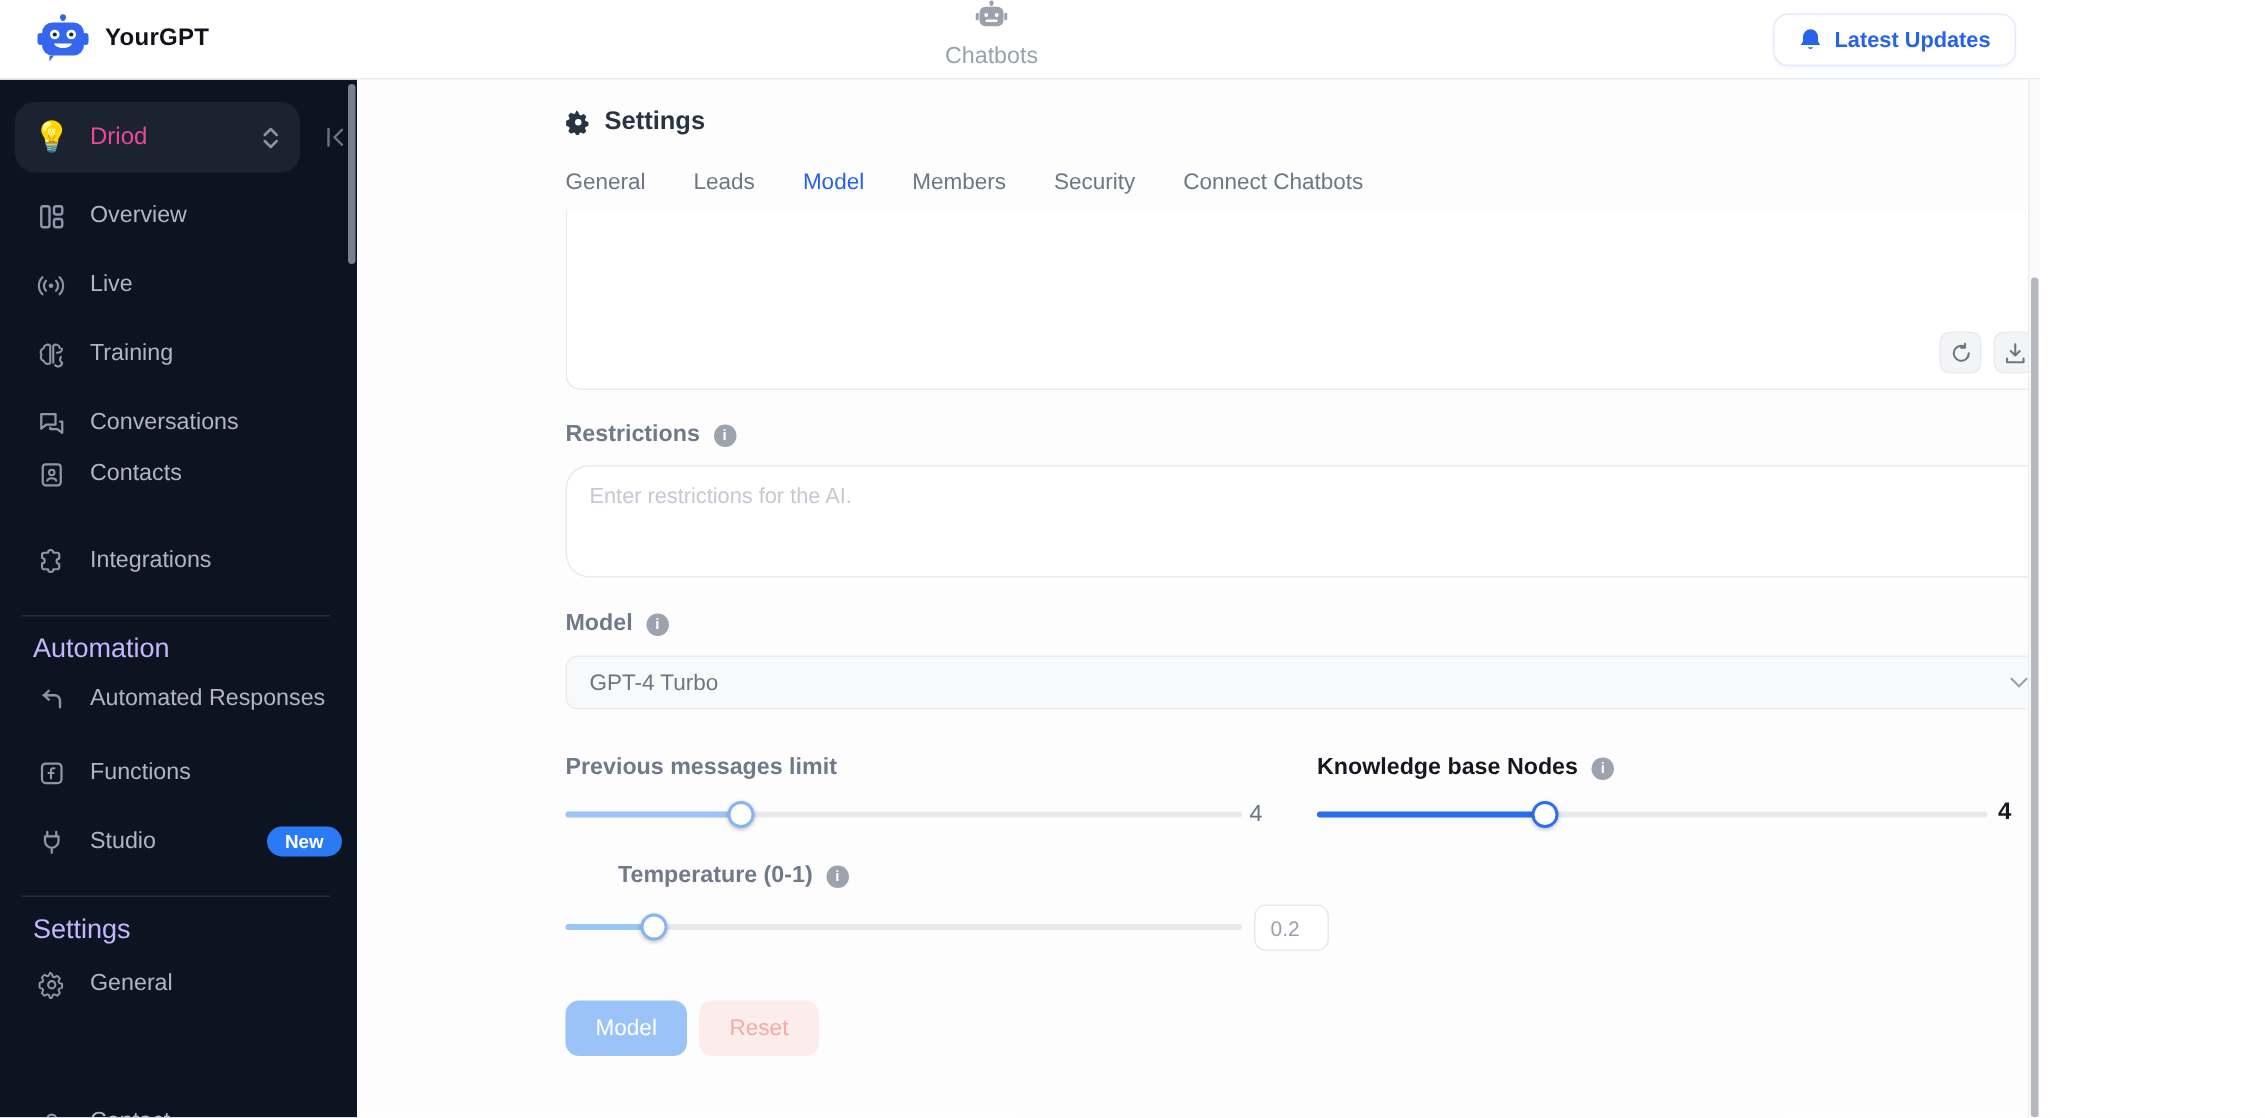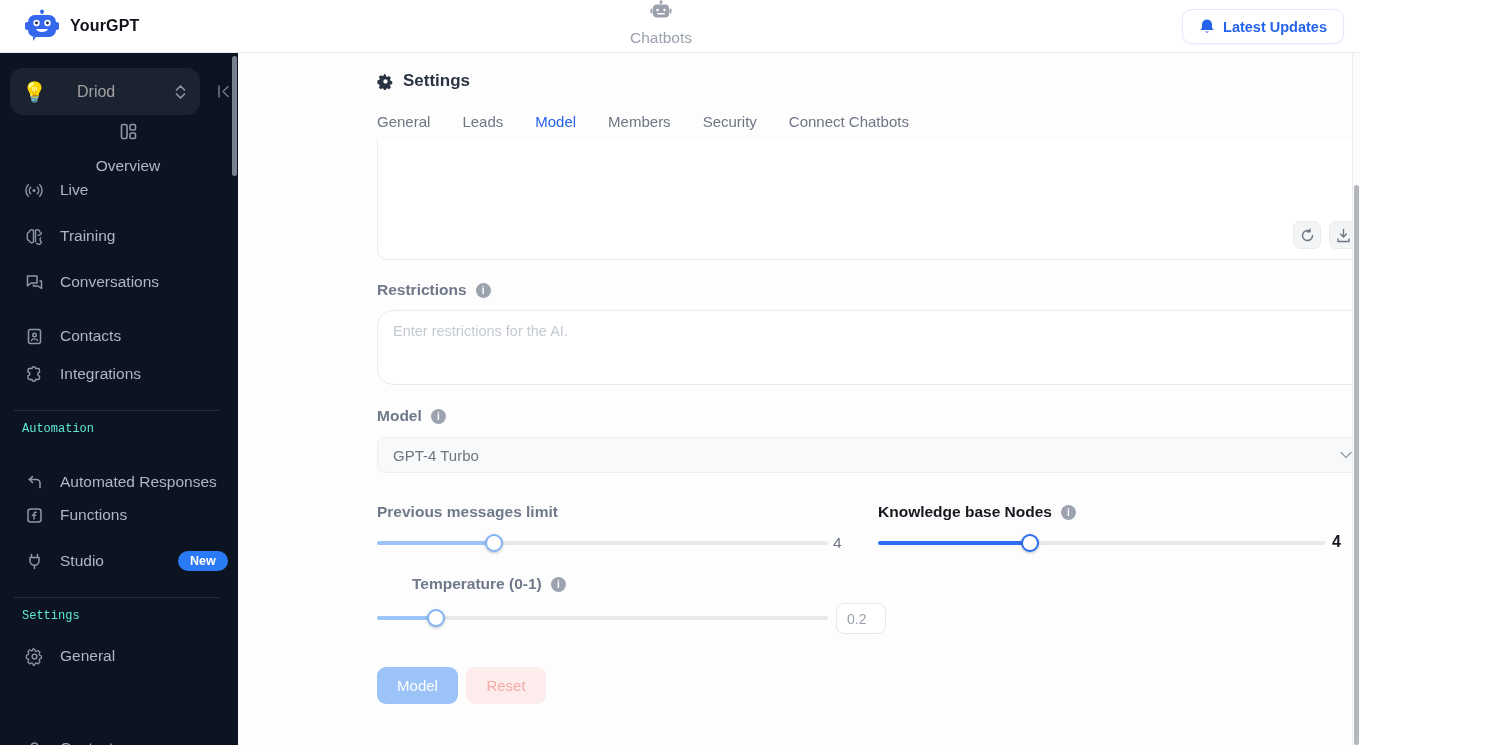--- a/index.html
+++ b/index.html
@@ -15,27 +15,27 @@
   .center-nav-label { font-size:15.5px; }
   .updates-btn { position:absolute; right:166px; top:9px; height:35px; padding:0 16px; display:flex; align-items:center; gap:8px; background:#fff; border:1px solid #e3ecfb; border-radius:10px; box-shadow:0 1px 2px rgba(30,64,175,.06); color:#2563eb; font-size:14.5px; font-weight:600; cursor:pointer; }
   .account { position:absolute; right:34px; top:0; height:53px; display:flex; gap:8px; color:#3f4653; cursor:pointer; }
   .account-label { font-size:15px; }
 
   
   .sidebar { position:absolute; left:0; top:53px; width:238px; height:692px; background:#0d1421; color:#aeb6c4; z-index:20; }
   .sb-scroll-thumb { position:absolute; right:1px; top:3px; width:5px; height:120px; background:#8d93a0; border-radius:3px; opacity:.85; }
   .project-pill { position:absolute; left:10px; top:15px; width:190px; height:47px; background:#1b2230; border-radius:13px; display:flex; align-items:center; cursor:pointer; }
   .bulb { width:26px; height:26px; margin-left:12px; font-size:20px; line-height:26px; text-align:center; }
-  .project-name { margin-left:29px; font-size:16px; color:#a3a3a3; flex:1; }
+  .project-name { margin-left:12px; font-size:16px; color:#ec4899; flex:1; }
   .updown-icon { margin-right:14px; color:#8b93a2; }
   .collapse-btn { position:absolute; left:210px; top:25px; width:26px; height:26px; color:#6b7483; display:flex; align-items:center; justify-content:center; cursor:pointer; }
   .nav-item { position:absolute; left:0; width:232px; height:46px; display:flex; align-items:center; gap:16px; padding-left:24px; font-size:15.5px; cursor:pointer; }
   .nav-item .ico { width:20px; height:20px; color:#8e97a8; flex:0 0 20px; display:flex; align-items:center; justify-content:center; }
   .sb-divider { position:absolute; left:14px; width:206px; height:1px; background:#242d3d; }
-  .sb-section { position:absolute; left:22px; font-size:12px; color:#5eead4;font-family:Liberation Mono, monospace; }
+  .sb-section { position:absolute; left:22px; font-size:18px; color:#c4b5fd; }
   .new-badge { margin-left:58px; background:#2a7af5; color:#fff; font-size:12.5px; font-weight:600; padding:3px 12px; border-radius:999px; }
 
   
   .main { position:absolute; left:238px; top:53px; width:1264px; height:692px; background:#fdfdfe; }
   .page-title { position:absolute; left:139px; top:18px; display:flex; align-items:center; gap:9px; color:#2a3342; font-size:17px; font-weight:bold; }
   .tabs { position:absolute; left:139px; top:60px; display:flex; gap:32px; font-size:15px; color:#6e7684; }
   .tab { padding-bottom:12px; cursor:pointer; }
   .tab.active { color:#2563eb; border-bottom:2.5px solid #2563eb; }
 
   .prompt-box { position:absolute; left:139px; top:87px; width:991px; height:120px; background:#fff; border:1px solid #e9ebef; border-top:none; border-radius:0 0 10px 10px; }
@@ -157,21 +157,21 @@
           </svg>
       </span>
     </div>
     <div class="collapse-btn">
       <svg width="15" height="15" viewBox="0 0 15 15">
           <path d="M3 2v11M12 2.5l-5 5 5 5" fill="none" stroke="#6b7483" stroke-width="1.6" stroke-linecap="round" stroke-linejoin="round"></path>
         </svg>
     </div>
     <div class="sb-scroll-thumb"></div>
 
-    <div class="nav-item" style="top:68px;flex-direction:column;">
+    <div class="nav-item" style="top:68px;">
       <span class="ico">
         <svg width="19" height="19" viewBox="0 0 19 19">
             <rect x="2.5" y="2.5" width="5.5" height="14" rx="1.5" fill="none" stroke="currentColor" stroke-width="1.6"></rect>
             <rect x="11" y="2.5" width="5.5" height="5.5" rx="1.5" fill="none" stroke="currentColor" stroke-width="1.6"></rect>
             <rect x="11" y="11" width="5.5" height="5.5" rx="1.5" fill="none" stroke="currentColor" stroke-width="1.6"></rect>
           </svg>
       </span>
       <span>Overview</span>
     </div>
     <div class="nav-item" style="top:114px;">
@@ -195,21 +195,21 @@
     </div>
     <div class="nav-item" style="top:206px;">
       <span class="ico">
         <svg width="19" height="19" viewBox="0 0 19 19">
             <path d="M2.5 3h9.5v7H6l-3.5 2.8z" fill="none" stroke="currentColor" stroke-width="1.5" stroke-linejoin="round"></path>
             <path d="M14.5 8h2v7.5L13 13H8.5v-1.5" fill="none" stroke="currentColor" stroke-width="1.5" stroke-linejoin="round"></path>
           </svg>
       </span>
       <span>Conversations</span>
     </div>
-    <div class="nav-item" style="top:260px;">
+    <div class="nav-item" style="top:240px;">
       <span class="ico">
         <svg width="19" height="19" viewBox="0 0 19 19">
             <rect x="3.5" y="2.5" width="12" height="14" rx="2" fill="none" stroke="currentColor" stroke-width="1.5"></rect>
             <circle cx="9.5" cy="8" r="1.8" fill="none" stroke="currentColor" stroke-width="1.4"></circle>
             <path d="M6.5 13.5c.6-2.2 5.4-2.2 6 0" fill="none" stroke="currentColor" stroke-width="1.4" stroke-linecap="round"></path>
           </svg>
       </span>
       <span>Contacts</span>
     </div>
     <div class="nav-item" style="top:298px;">
@@ -217,21 +217,21 @@
         <svg width="19" height="19" viewBox="0 0 19 19">
             <path d="M7 3.5a1.8 1.8 0 0 1 3.6 0H13a1.5 1.5 0 0 1 1.5 1.5v2.4a1.8 1.8 0 0 0 0 3.6V13a1.5 1.5 0 0 1-1.5 1.5h-2.4a1.8 1.8 0 0 1-3.6 0H4.6A1.5 1.5 0 0 1 3 13v-2.4a1.8 1.8 0 0 0 0-3.6V5A1.5 1.5 0 0 1 4.5 3.5z" fill="none" stroke="currentColor" stroke-width="1.4" stroke-linejoin="round"></path>
           </svg>
       </span>
       <span>Integrations</span>
     </div>
 
     <div class="sb-divider" style="top:357px;"></div>
     <div class="sb-section" style="top:369px;">Automation</div>
 
-    <div class="nav-item" style="top:406px;">
+    <div class="nav-item" style="top:390px;">
       <span class="ico">
         <svg width="19" height="19" viewBox="0 0 19 19">
             <path d="M15 14.5V10a3.5 3.5 0 0 0-3.5-3.5H4M7.5 3.5L4.5 6.5l3 3" fill="none" stroke="currentColor" stroke-width="1.6" stroke-linecap="round" stroke-linejoin="round"></path>
           </svg>
       </span>
       <span>Automated Responses</span>
     </div>
     <div class="nav-item" style="top:439px;">
       <span class="ico">
         <svg width="19" height="19" viewBox="0 0 19 19">

